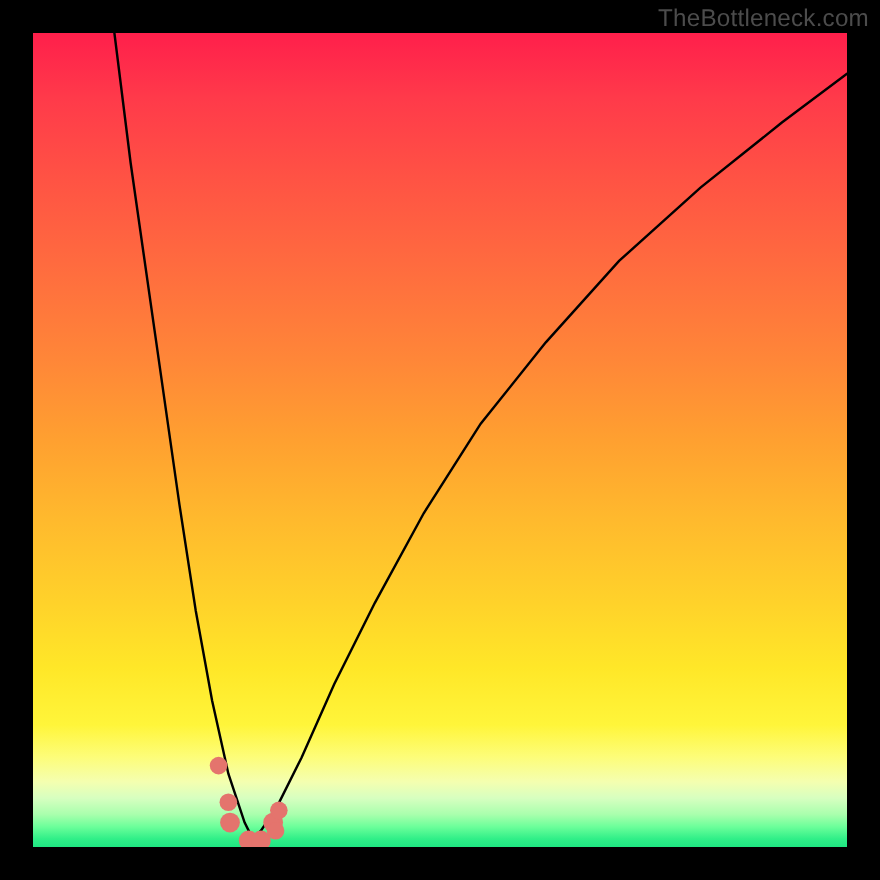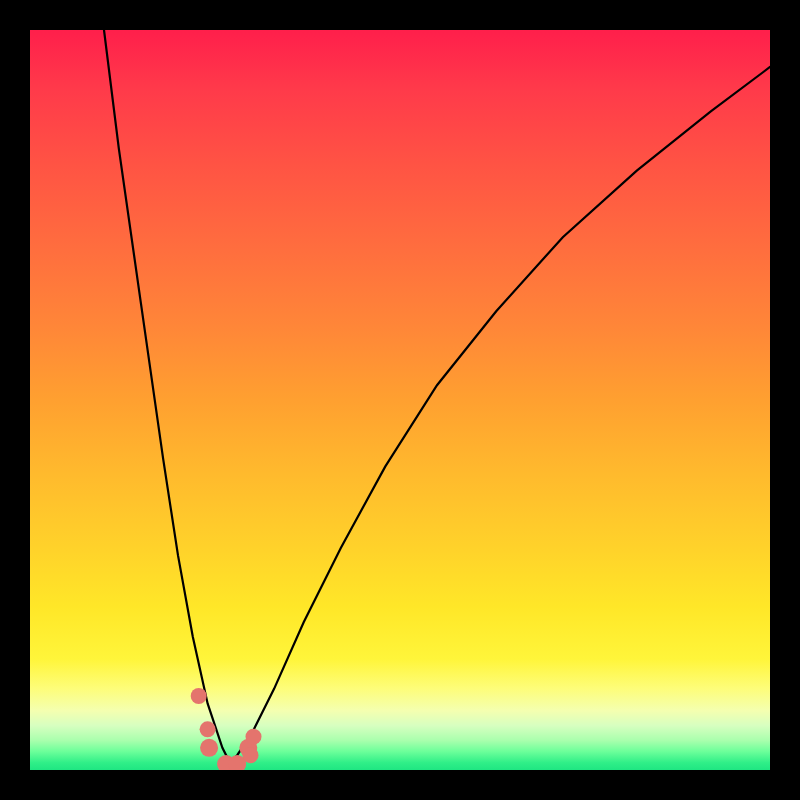--- a/index.html
+++ b/index.html
@@ -93,13 +93,14 @@
           <circle class="pt" cx="179.1" cy="717.8" r="9"></circle>
           <circle class="pt" cx="196.1" cy="734.1" r="9"></circle>
           <circle class="pt" cx="207.2" cy="734.1" r="9"></circle>
           <circle class="pt" cx="218.3" cy="717.8" r="9"></circle>
           <circle class="pt" cx="220.5" cy="725.2" r="8"></circle>
           <circle class="pt" cx="223.5" cy="706.7" r="8"></circle>
         </g>
     </svg>
   </div>
 
+  <div class="watermark">TheBottleneck.com</div>
 </div>
 
 </body></html>

